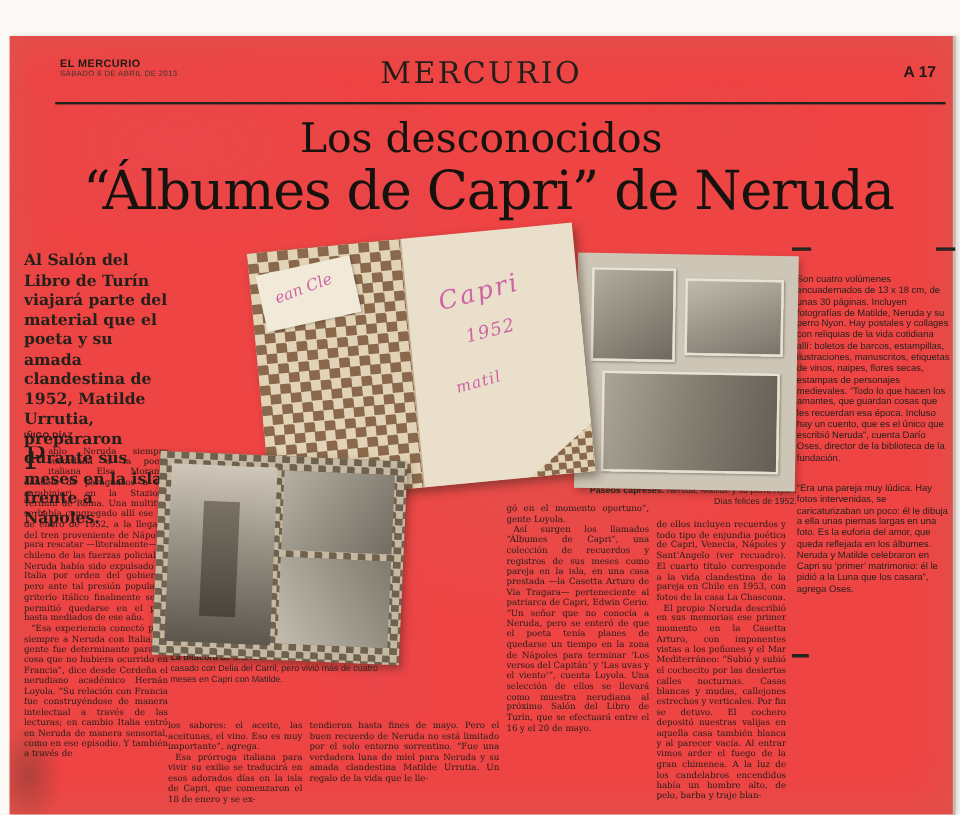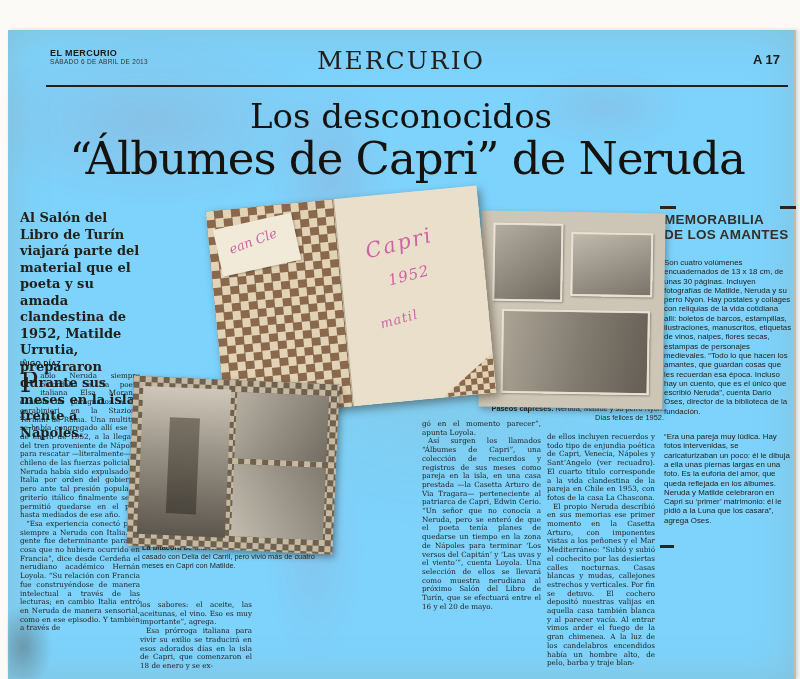--- a/index.html
+++ b/index.html
@@ -1,20 +1,20 @@
 <!DOCTYPE html>
 <html><head>
 <meta charset="utf-8">
 <style>
   html,body{margin:0;padding:0;background:#f6f5f1;}
   *{box-sizing:border-box;}
   #canvas{position:relative;width:800px;height:679px;overflow:hidden;background:#fbfaf7;
           font-family:"DejaVu Serif",serif;color:#1d1a16;}
   .abs{position:absolute;}
-  #page{left:8px;top:30px;width:788px;height:649px;background:#7dd3fc;
+  #page{left:8px;top:30px;width:788px;height:649px;background:#ef4444;
         box-shadow:inset 0 0 40px rgba(160,140,110,.25), 2px 0 4px rgba(0,0,0,.15);
         border-right:2px solid #c3bbab;}
   
   .texture{left:0;top:0;right:0;bottom:0;pointer-events:none;
     background:
       radial-gradient(ellipse 260px 120px at 18% 14%, rgba(205,95,110,.14), transparent 70%),
       radial-gradient(ellipse 90px 140px at 41% 22%, rgba(200,80,110,.12), transparent 70%),
       radial-gradient(ellipse 120px 60px at 76% 12%, rgba(200,80,90,.10), transparent 70%),
       radial-gradient(ellipse 70px 160px at 39% 80%, rgba(190,90,120,.10), transparent 70%),
       radial-gradient(ellipse 300px 200px at 55% 55%, rgba(170,150,120,.12), transparent 70%),
@@ -151,36 +151,35 @@
       <b>La bitácora de</b><span> una relación inminente. Neruda estaba casado con Delia del Carril, pero vivió más de cuatro meses en Capri con Matilde.</span>
     </div>
     <div id="cap-paseos" class="abs caption">
       <b>Paseos capreses.</b><span> Neruda, Matilde y su perro Nyon. Días felices de 1952.</span>
     </div>
 
     <div id="col2" class="abs bodycol">
       <p class="first">los sabores: el aceite, las aceitunas, el vino. Eso es muy importante”, agrega.</p>
       <p>Esa prórroga italiana para vivir su exilio se traducirá en esos adorados días en la isla de Capri, que comenzaron el 18 de enero y se ex-</p>
     </div>
+    <div id="col3" class="abs bodycol">
+      <p class="first">tendieron hasta fines de mayo. Pero el buen recuerdo de Neruda no está limitado por el solo entorno sorrentino. “Fue una verdadera luna de miel para Neruda y su amada clandestina Matilde Urrutia. Un regalo de la vida que le lle-</p>
+    </div>
     <div id="col4" class="abs bodycol">
-      <p class="first">gó en el momento parecer”, apunta Loyola.</p>
+      <p class="first">gó en el momento oportuno”, gente Loyola.</p>
       <p>Así surgen los llamados “Álbumes de Capri”, una colección de recuerdos y registros de sus meses como pareja en la isla, en una casa prestada —la Casetta Arturo de Via Tragara— perteneciente al patriarca de Capri, Edwin Cerio. “Un señor que no conocía a Neruda, pero se enteró de que el poeta tenía planes de quedarse un tiempo en la zona de Nápoles para terminar ‘Los versos del Capitán’ y ‘Las uvas y el viento’”, cuenta Loyola. Una selección de ellos se llevará como muestra nerudiana al próximo Salón del Libro de Turín, que se efectuará entre el 16 y el 20 de mayo.</p>
     </div>
     <div id="col5" class="abs bodycol">
       <p class="first">de ellos incluyen recuerdos y todo tipo de enjundia poética de Capri, Venecia, Nápoles y Sant’Angelo (ver recuadro). El cuarto título corresponde a la vida clandestina de la pareja en Chile en 1953, con fotos de la casa La Chascona.</p>
       <p>El propio Neruda describió en sus memorias ese primer momento en la Casetta Arturo, con imponentes vistas a los peñones y el Mar Mediterráneo: “Subió y subió el cochecito por las desiertas calles nocturnas. Casas blancas y mudas, callejones estrechos y verticales. Por fin se detuvo. El cochero depositó nuestras valijas en aquella casa también blanca y al parecer vacía. Al entrar vimos arder el fuego de la gran chimenea. A la luz de los candelabros encendidos había un hombre alto, de pelo, barba y traje blan-</p>
     </div>
     <div id="col6" class="abs bodycol">
     </div>
 
     <div id="sidebar" class="abs">
-      <div class="sb-title">
-        <div>MEMORABILIA</div>
-        <div>DE LOS AMANTES</div>
-      </div>
       <div class="sb-text">
         <p>Son cuatro volúmenes encuadernados de 13 x 18 cm, de unas 30 páginas. Incluyen fotografías de Matilde, Neruda y su perro Nyon. Hay postales y collages con reliquias de la vida cotidiana allí: boletos de barcos, estampillas, ilustraciones, manuscritos, etiquetas de vinos, naipes, flores secas, estampas de personajes medievales. “Todo lo que hacen los amantes, que guardan cosas que les recuerdan esa época. Incluso hay un cuento, que es el único que escribió Neruda”, cuenta Darío Oses, director de la biblioteca de la fundación.</p>
         <p>“Era una pareja muy lúdica. Hay fotos intervenidas, se caricaturizaban un poco: él le dibuja a ella unas piernas largas en una foto. Es la euforia del amor, que queda reflejada en los álbumes. Neruda y Matilde celebraron en Capri su ‘primer’ matrimonio: él le pidió a la Luna que los casara”, agrega Oses.</p>
       </div>
       <div class="sb-endmark"></div>
     </div>
 
   </div>
 </div>
 

